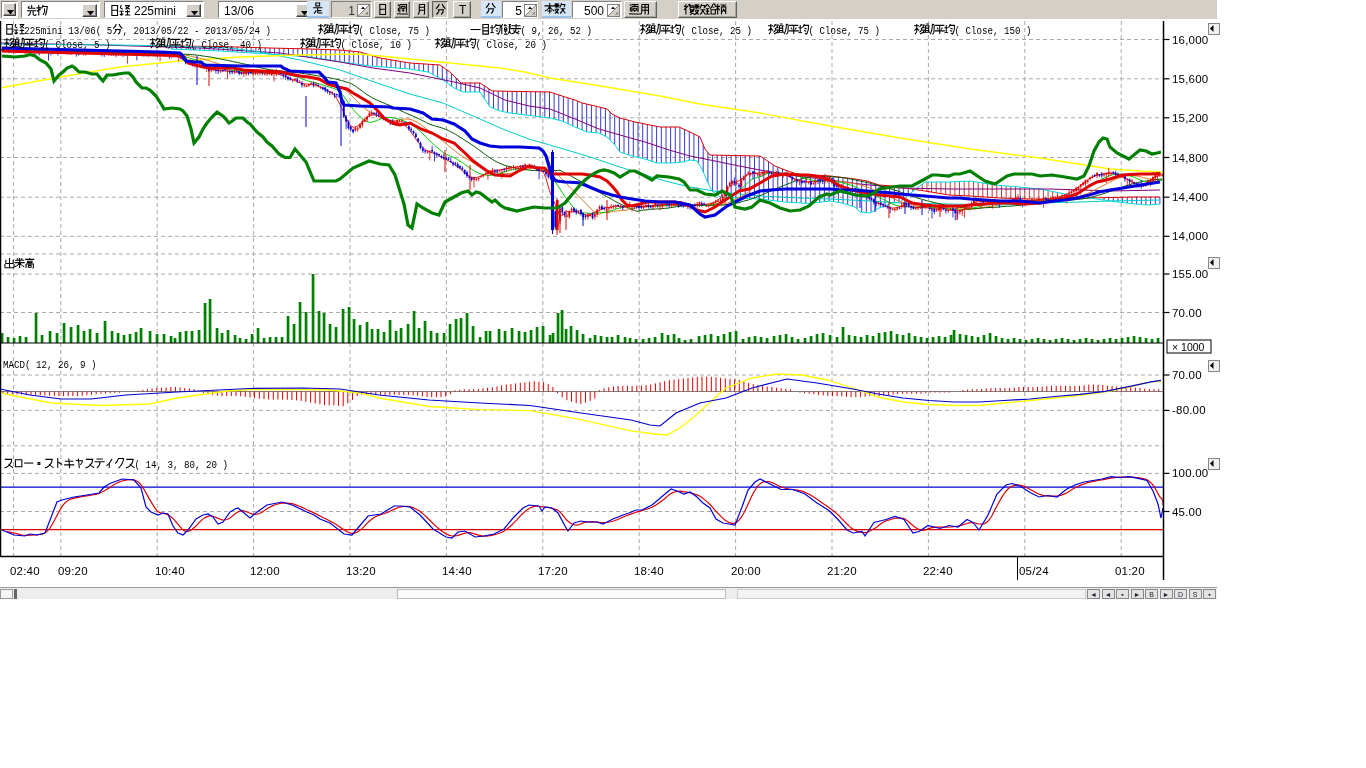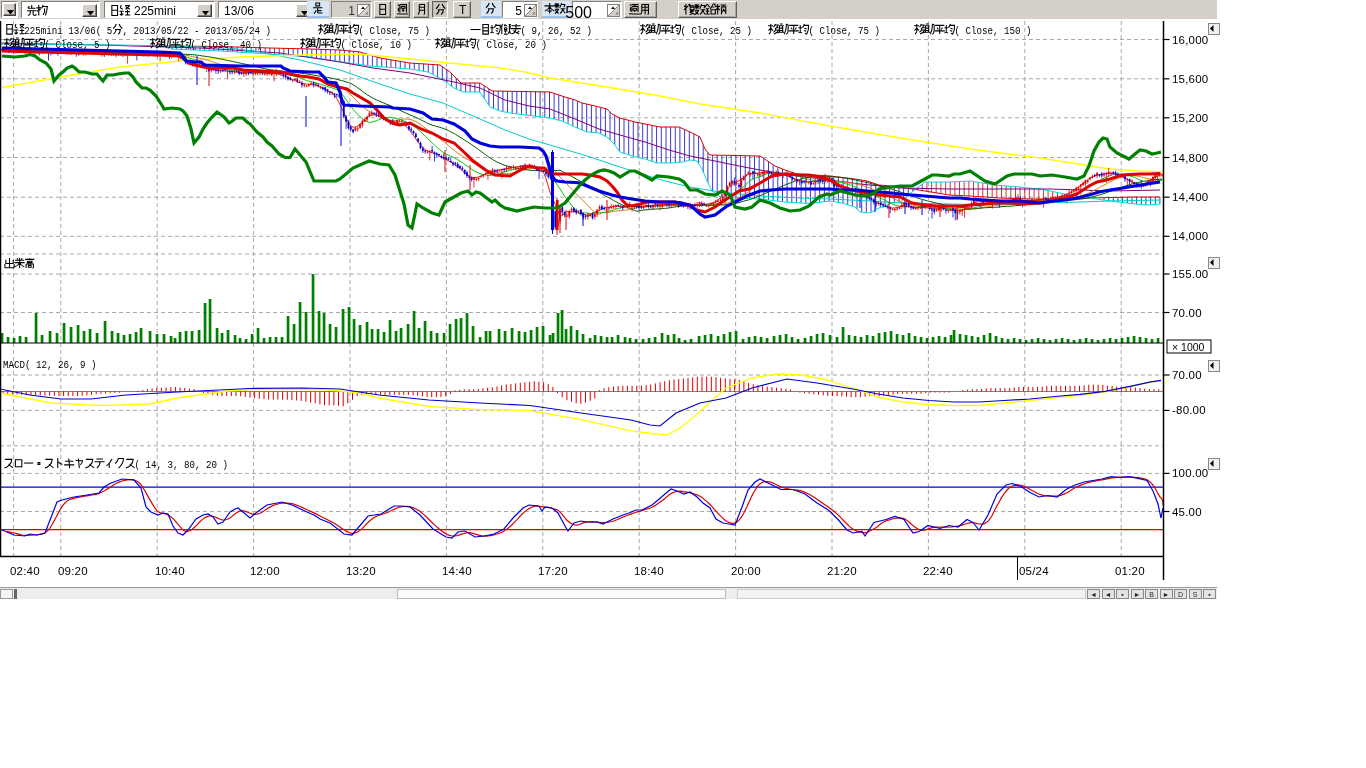--- a/index.html
+++ b/index.html
@@ -20,21 +20,21 @@
             <path d="M3.5,1 L2,3.5 M6,0 V3.5 M2,3.5 H10 M1,6 H11 M4.5,6 V8.5 Q4.5,10.5 2,11 M7.5,6 V9.5 Q7.5,11 9.5,11 L11,10" fill="none" stroke="#000" stroke-width="1.15"></path>
           </g>
           <g transform="translate(10.4,0.0) scale(0.95)">
             <path d="M2.5,0 V11 M0,3 H5 M0.5,6.5 Q2.5,5.5 4.5,4.5 M7,0 Q6.5,2 5.5,3.5 M6,1.5 H11.5 Q11,7 9.5,11 M8.5,3.5 Q9.5,7 7,10.5" fill="none" stroke="#000" stroke-width="1.15"></path>
           </g>
         </svg>
         <div class="btn3d" style="position:absolute;right:2px;top:2px;width:15px;height:13px;background:#d4d0c8"><svg width="15" height="13">
             <path d="M4,5 L11,5 L7.5,9.5 Z" fill="#000"></path>
           </svg></div>
       </div>
-      <div style="position:absolute;left:104px;top:1px;width:111px;height:17px;background:#fff;border:1px solid;border-color:#808080 #fff #fff #808080">
+      <div style="position:absolute;left:104px;top:1px;width:100px;height:17px;background:#fff;border:1px solid;border-color:#808080 #fff #fff #808080">
         <svg style="position:absolute;left:4px;top:3px;overflow:visible" width="10" height="14">
           <g transform="translate(0.0,0.0) scale(0.95)">
             <path d="M3,0.5 H9 V11 H3 Z M3,5.5 H9" fill="none" stroke="#000" stroke-width="1.15"></path>
           </g>
           <g transform="translate(10.4,0.0) scale(0.95)">
             <path d="M2,0 L1,3 M1,3 L3.5,4.5 M0,6.5 H4.5 M2.2,6.5 V11 M0.5,9.5 L2.2,11 M4,9 L2.2,11 M6,0.5 H11 M11,0.5 L6.5,4.5 M6.5,1.5 L11,4.5 M8.5,5 V10 M6,7 H11 M6,10.5 H11.5" fill="none" stroke="#000" stroke-width="1.15"></path>
           </g>
         </svg>
         <span style="position:absolute;left:29px;top:2px;font-family:'Liberation Sans';font-size:12px">225mini</span>
         <div class="btn3d" style="position:absolute;right:2px;top:2px;width:15px;height:13px;background:#d4d0c8"><svg width="15" height="13">
@@ -118,21 +118,21 @@
         <svg style="position:absolute;left:2px;top:2px;overflow:visible" width="10" height="14">
           <g transform="translate(0.0,0.0) scale(0.95)">
             <path d="M0.5,3 H11.5 M6,0 V11 M6,3.5 Q5,6.5 1,8.5 M6,3.5 Q7,6.5 11,8.5 M3.5,8.5 H8.5" fill="none" stroke="#000" stroke-width="1.15"></path>
           </g>
           <g transform="translate(10.4,0.0) scale(0.95)">
             <path d="M2.5,0 V5.5 M0,2.5 H5.5 M0.5,0.5 L4.5,4.5 M4.5,0.5 L0.5,4.5 M0.5,6.5 H5 M4,6.5 Q4,9 0.5,11 M1,7.5 Q2.5,9.5 4.5,11 M7.5,0 Q7,3 5.5,5 M7,1.5 H11 Q11,3 10,4.5 M6.5,6 H11.5 M9,6 Q9,8.5 11.5,11 M9,6 Q8.5,9 6,11" fill="none" stroke="#000" stroke-width="1.15"></path>
           </g>
         </svg>
       </div>
       <div style="position:absolute;left:572px;top:1px;width:50px;height:17px;background:#fff;border:1px solid;border-color:#808080 #fff #fff #808080">
-        <span style="position:absolute;right:29px;top:2px;font-family:'Liberation Sans';font-size:16px">500</span>
+        <span style="position:absolute;right:17px;top:2px;font-family:'Liberation Sans';font-size:12px">500</span>
         <div style="position:absolute;left:34px;top:2px;width:13px;height:13px;background:#fff;border:1px solid #808080">
 <svg width="13" height="13" style="position:absolute;left:-1px;top:-1px">
             <path d="M1,12 L12,1 L12,12 Z" fill="#d4d0c8"></path>
             <line x1="1" y1="12" x2="12" y2="1" stroke="#808080" stroke-width="1"></line>
             <path d="M4,5 L8,5 L6,2.6 Z" fill="#000"></path>
             <path d="M8,10.5 L11,10.5 L11,7.5 Z" fill="#808080"></path>
           </svg>
         </div>
       </div>
       <div style="position:absolute;left:624px;top:1px;width:33px;height:17px;background:#d4d0c8;border:1px solid;border-color:#fff #606060 #606060 #fff;box-shadow:inset -1px -1px 0 #a8a4a0">

